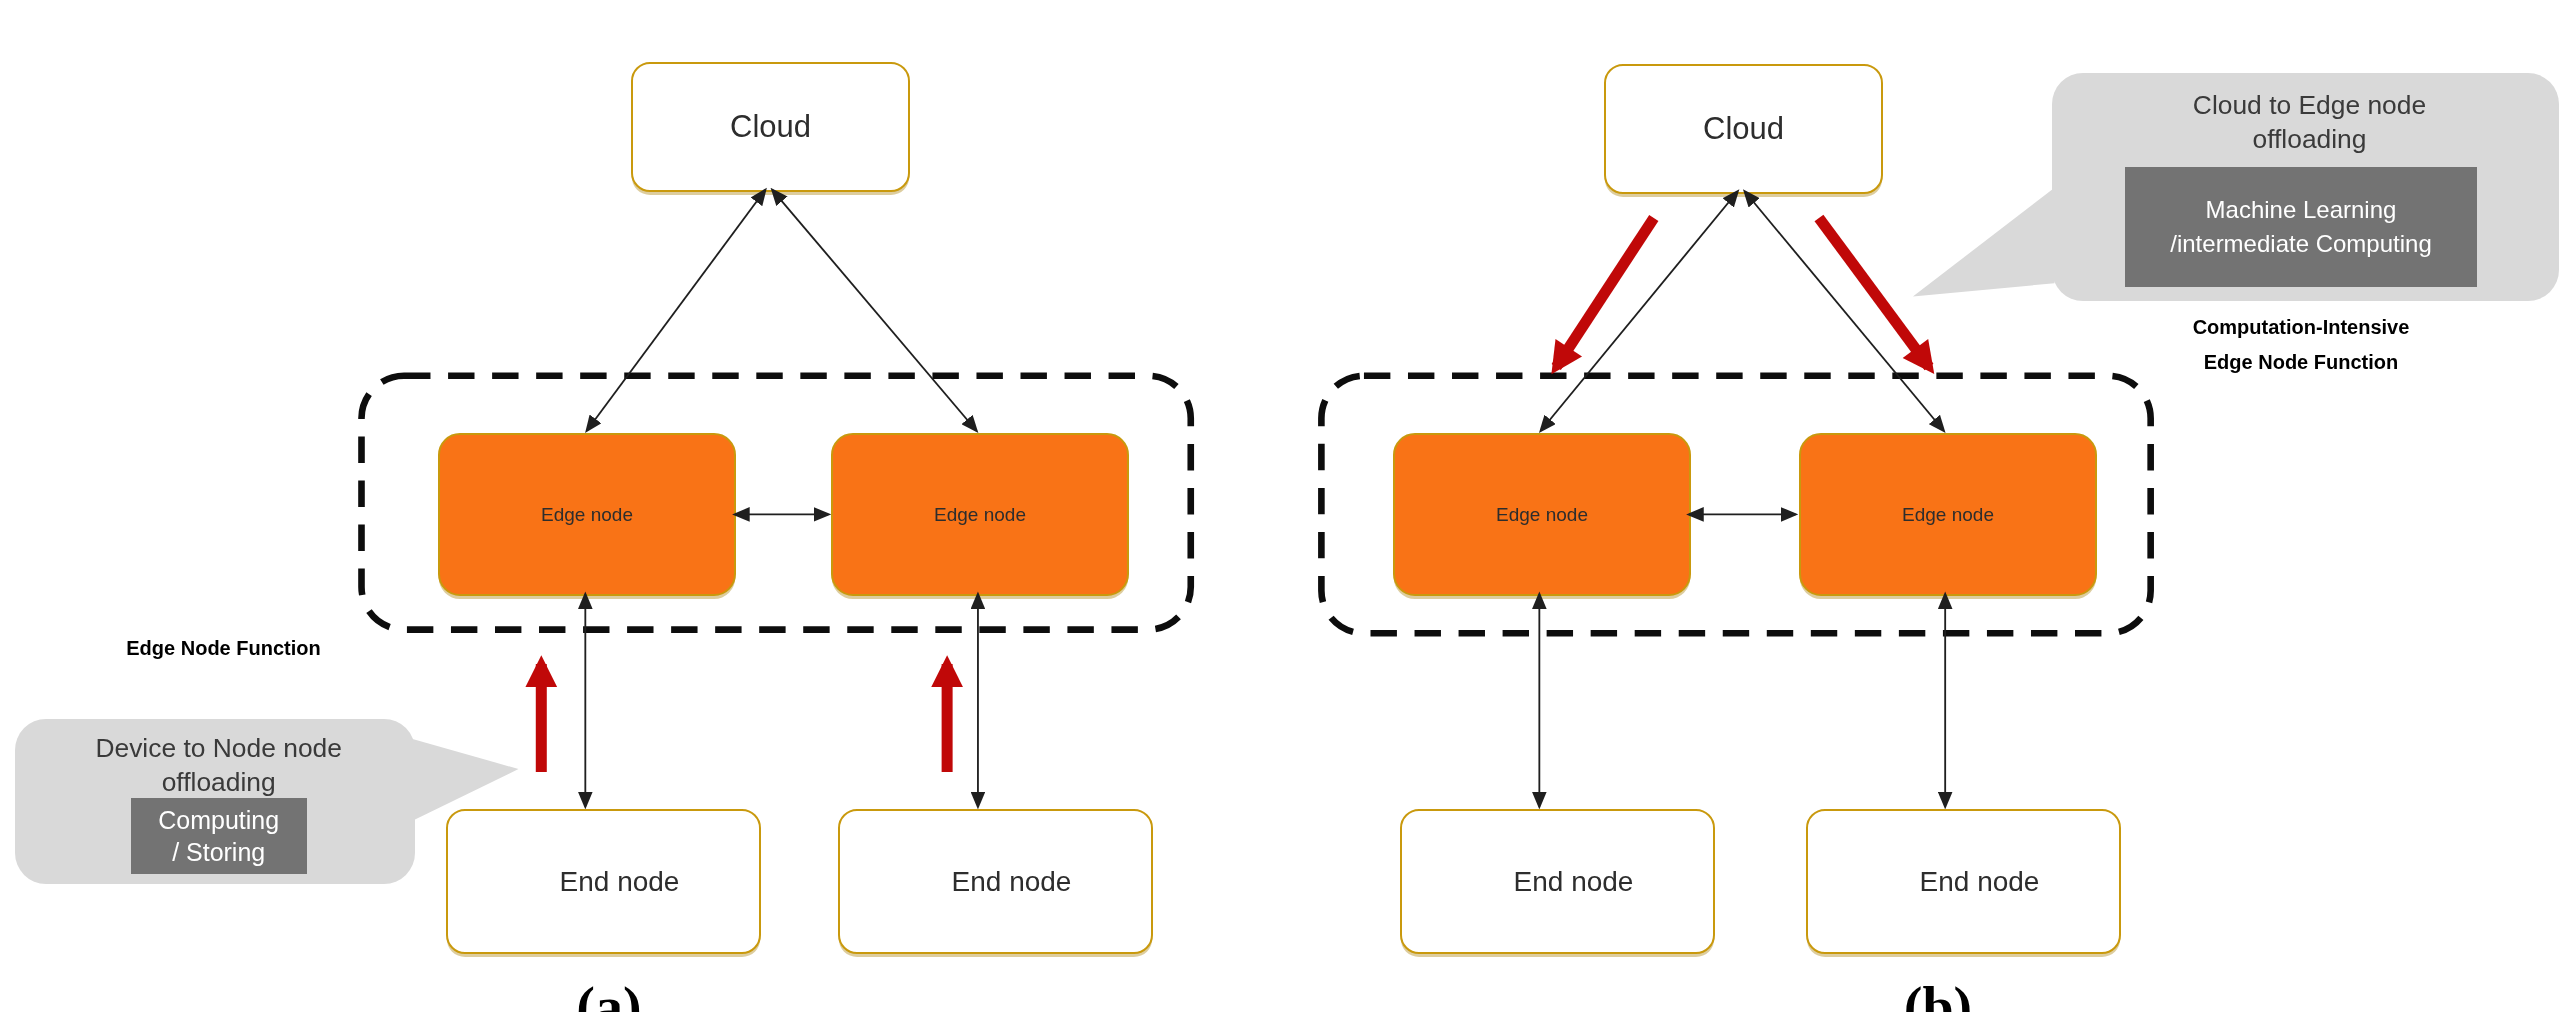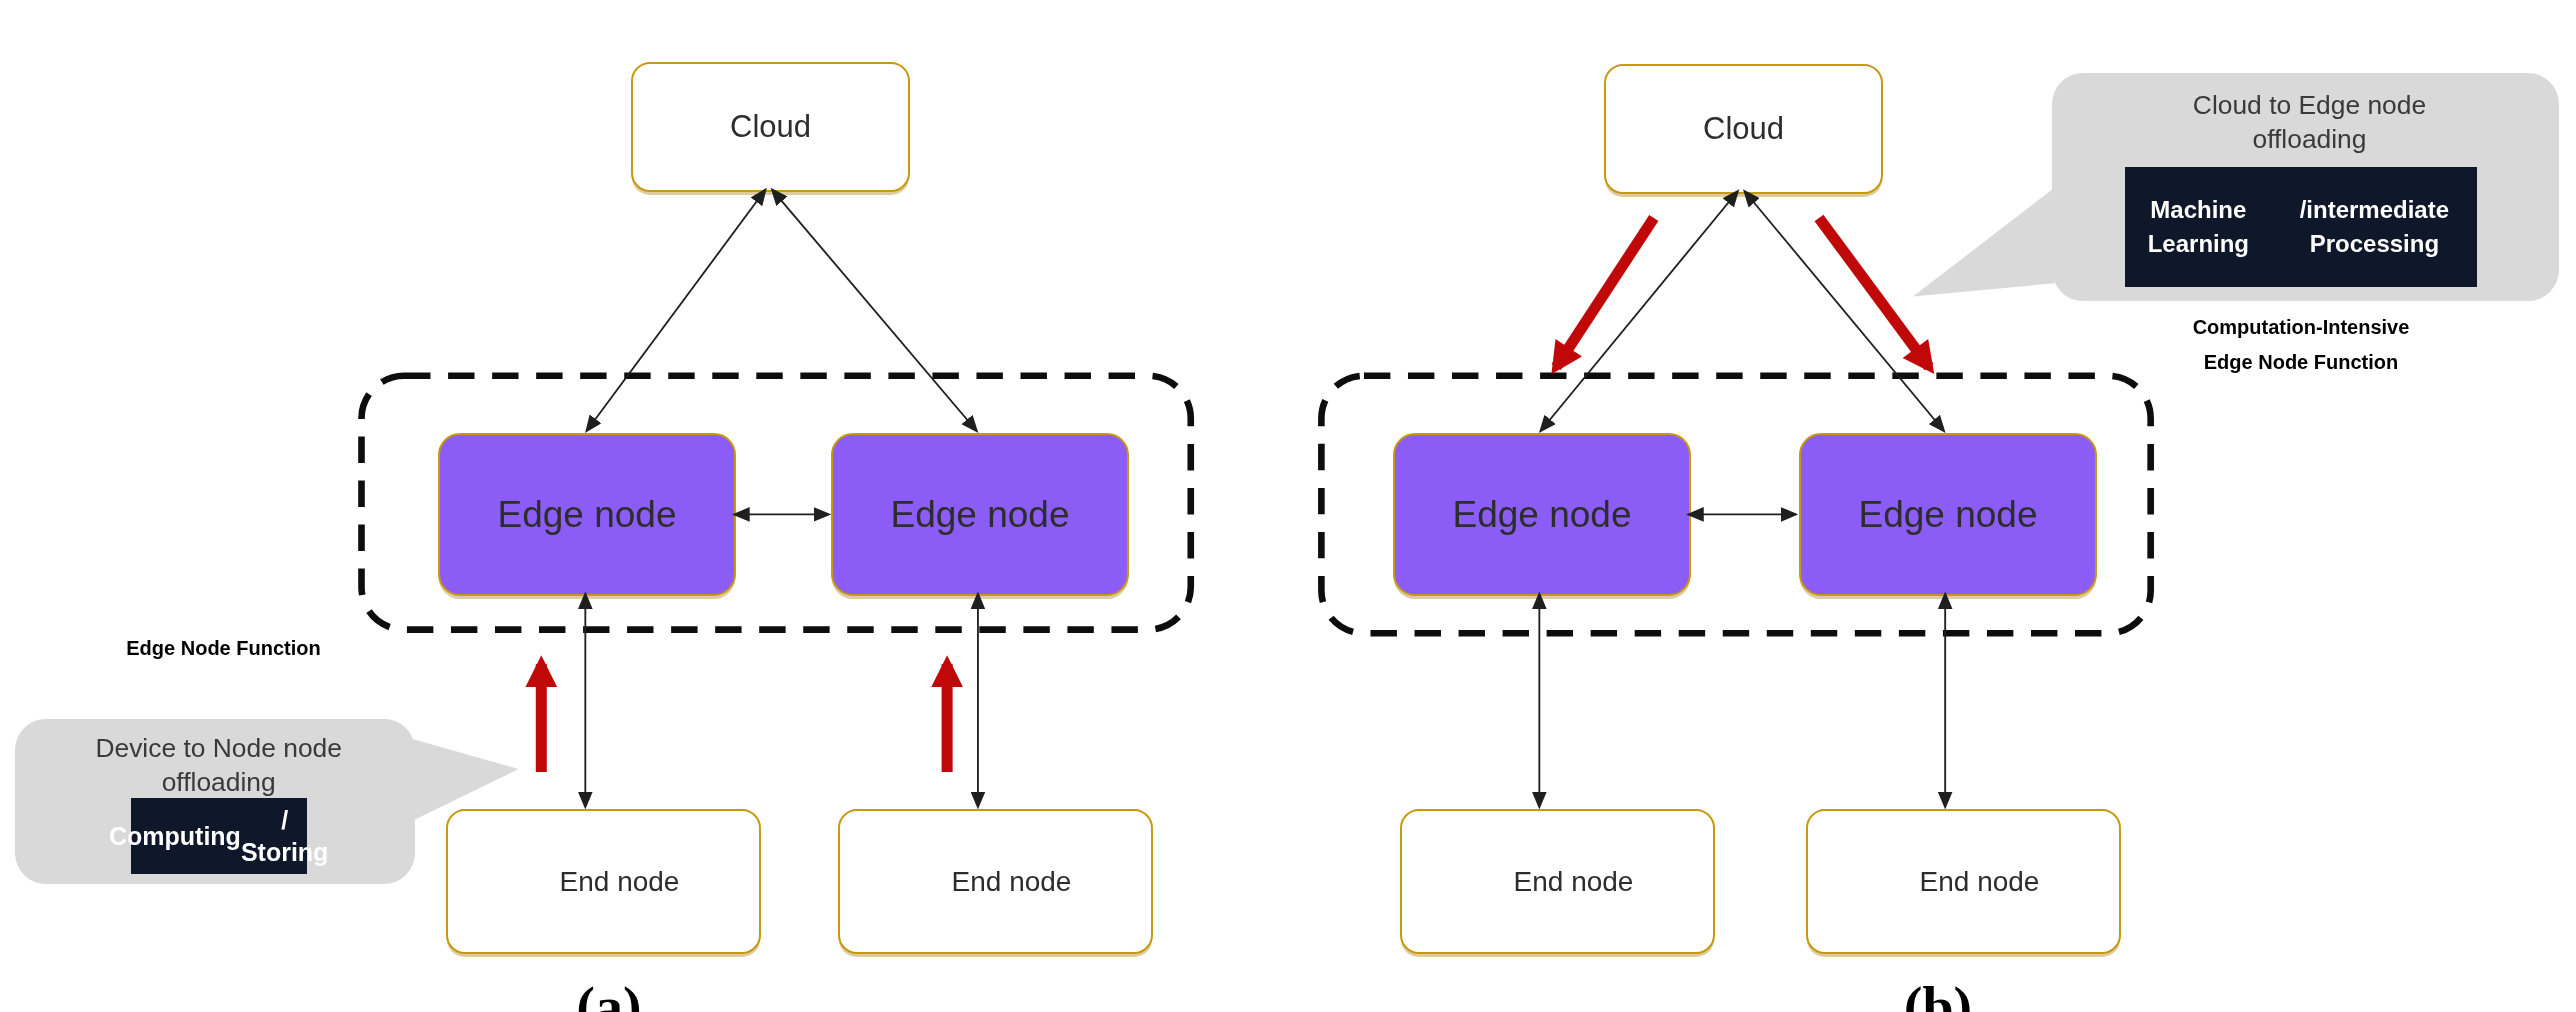--- a/index.html
+++ b/index.html
@@ -14,46 +14,45 @@
   .node{
     position:absolute;
     display:flex;align-items:center;justify-content:center;
     background:#ffffff;
     border:2.9px solid #C9990D;
     color:#2d2d2d;
     box-shadow:0 3.7px 0 -0.7px rgba(166,124,0,.38);
     text-align:center;
   }
   .cloud{border-radius:19px;font-size:31px;}
-  .edge{border-radius:22px;font-size:37px;background:#8b5cf6;}
+  .edge{border-radius:22px;font-size:19px;background:#f97316;}
   .end{border-radius:19px;font-size:28px;padding-left:32px;}
   .fn-label{
     position:absolute;
     text-align:center;
     font-size:20px;font-weight:bold;color:#000;
     line-height:35px;
   }
   .bubble{
     position:absolute;
     background:#D9D9D9;
     border-radius:31px;
     color:#3a3a3a;
   }
   .bubble-text{
     position:absolute;left:8px;right:0;
     text-align:center;
     font-size:26.4px;line-height:34px;
   }
   .tag{
     position:absolute;
-    background:#0f172a;
+    background:#737373;
     color:#ffffff;
-    display:flex;flex-direction:row;align-items:center;justify-content:center;
+    display:flex;flex-direction:column;align-items:center;justify-content:center;
     text-align:center;
-    font-weight:bold;
   }
   .caption{
     position:absolute;
     font-family:"Liberation Serif", serif;
     font-weight:bold;
     font-size:56px;color:#000;
     text-align:center;
   }
   .overlay{
     position:absolute;left:0;top:0;
@@ -122,21 +121,21 @@
     <span>End node</span>
   </div>
 
   <div class="bubble" style="left:2052px;top:29px;width:507px;height:228px">
     <div class="bubble-text" style="top:14.7px">
       <div>Cloud to Edge node</div>
       <div>offloading</div>
     </div>
     <div class="tag" style="left:73px;top:94px;width:352px;height:120px;font-size:24px;line-height:34px">
       <div>Machine Learning</div>
-      <div>/intermediate Processing</div>
+      <div>/intermediate Computing</div>
     </div>
   </div>
 
   <div class="fn-label" style="left:2114px;top:266px;width:374px">
     <div>Computation-Intensive</div>
     <div>Edge Node Function</div>
   </div>
 
   <div class="caption" style="left:1872px;top:931px;width:132px">(b)</div>
 

